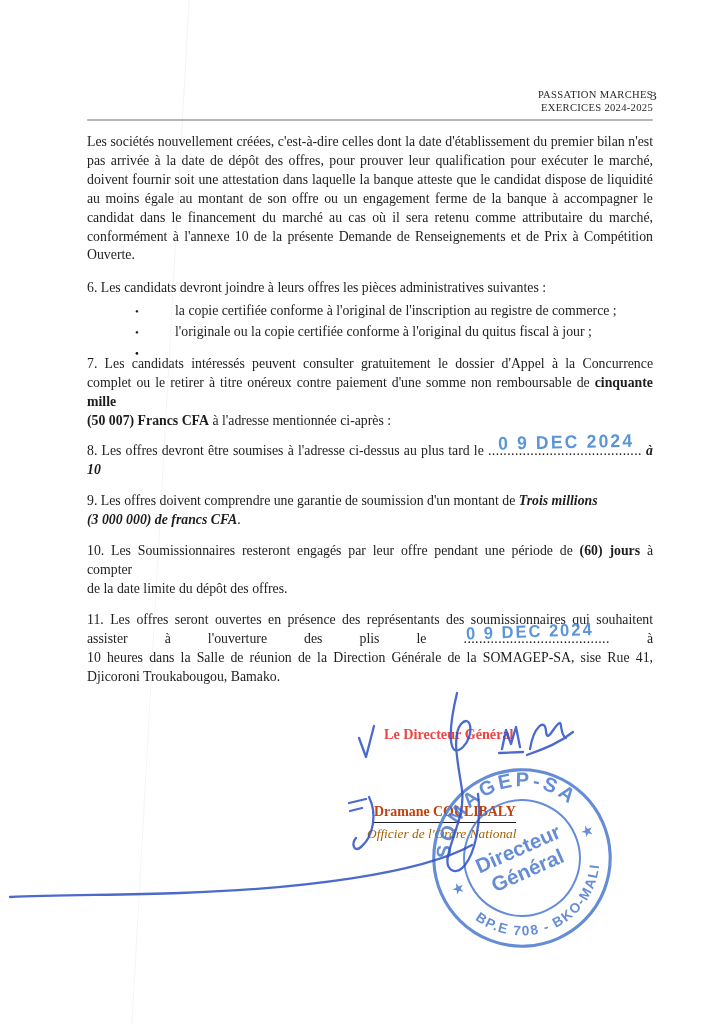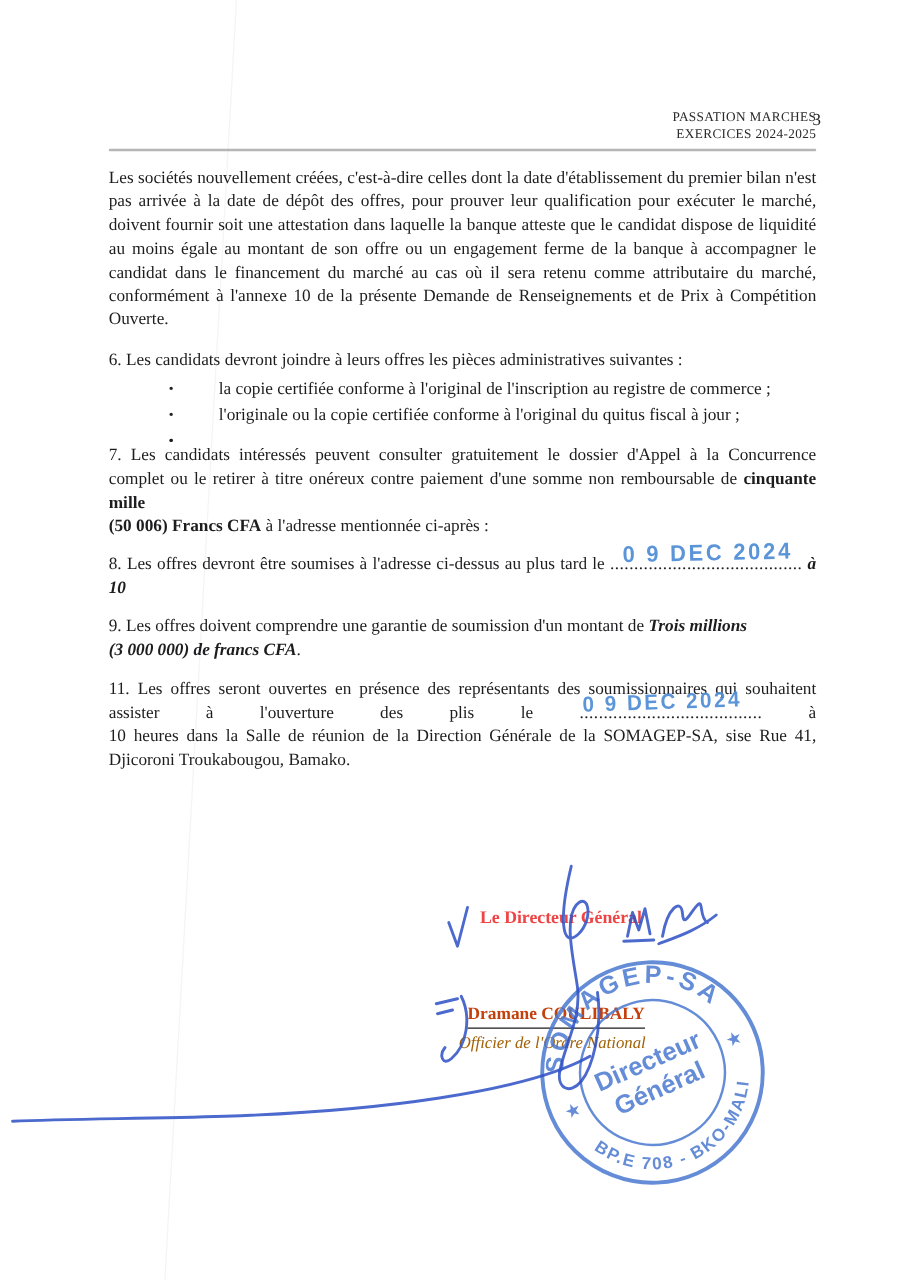--- a/index.html
+++ b/index.html
@@ -65,29 +65,30 @@
       <div class="para">6.  Les candidats devront joindre à leurs offres les pièces administratives suivantes :</div>
       <ul class="bullets">
         <li><span class="dot">•</span><span>la copie certifiée conforme à l'original de l'inscription au registre de commerce ;</span></li>
         <li><span class="dot">•</span><span>l'originale ou la copie certifiée conforme à l'original du quitus fiscal à jour ;</span></li>
         <li><span class="dot">•</span></li>
         <li><span class="dot">•</span></li>
       </ul>
     </div>
 
     <div class="item">
-      <div class="para"><span>7.  Les candidats intéressés peuvent consulter gratuitement le dossier d'Appel à la Concurrence complet ou le retirer à titre onéreux contre paiement d'une somme non remboursable de </span><span class="b">cinquante mille</span><br><span class="b">(50 006) Francs CFA</span><span> à l'adresse mentionnée ci-après :</span></div>
+      <div class="para"><span>7.  Les candidats intéressés peuvent consulter gratuitement le dossier d'Appel à la Concurrence complet ou le retirer à titre onéreux contre paiement d'une somme non remboursable de </span><span class="b">cinquante mille</span><br><span class="b">(50 007) Francs CFA</span><span> à l'adresse mentionnée ci-après :</span></div>
     </div>
 
     <div class="item">
       <div class="para j-line"><span>8.  Les offres devront être soumises à l'adresse ci-dessus au plus tard le </span><span class="dots-wrap"><span>........................................</span><span class="stamp-date stamp-8">0 9 DEC 2024</span></span> <span class="bi">à 10</span></div>
     </div>
 
     <div class="item para"><span>9. Les offres doivent comprendre une garantie de soumission d'un montant de </span><span class="bi">Trois millions</span><br><span class="bi">(3 000 000) de francs CFA</span><span>.</span></div>
 
+    <div class="item para"><span>10.  Les Soumissionnaires resteront engagés par leur offre pendant une période de </span><span class="b">(60) jours</span><span> à compter</span><br><span>de la date limite du dépôt des offres.</span></div>
 
     <div class="item">
       <div class="para j-line">11. Les offres seront ouvertes en présence des représentants des soumissionnaires qui souhaitent</div>
       <div class="para j-line"><span>assister à l'ouverture des plis le</span> <span class="dots-wrap"><span>......................................</span><span class="stamp-date stamp-11">0 9 DEC 2024</span></span> <span>à</span></div>
       <div class="para j-line">10 heures dans la Salle de réunion de la Direction Générale de la SOMAGEP-SA, sise Rue 41,</div>
       <div class="para">Djicoroni Troukabougou, Bamako.</div>
     </div>
 
   </div>
 

